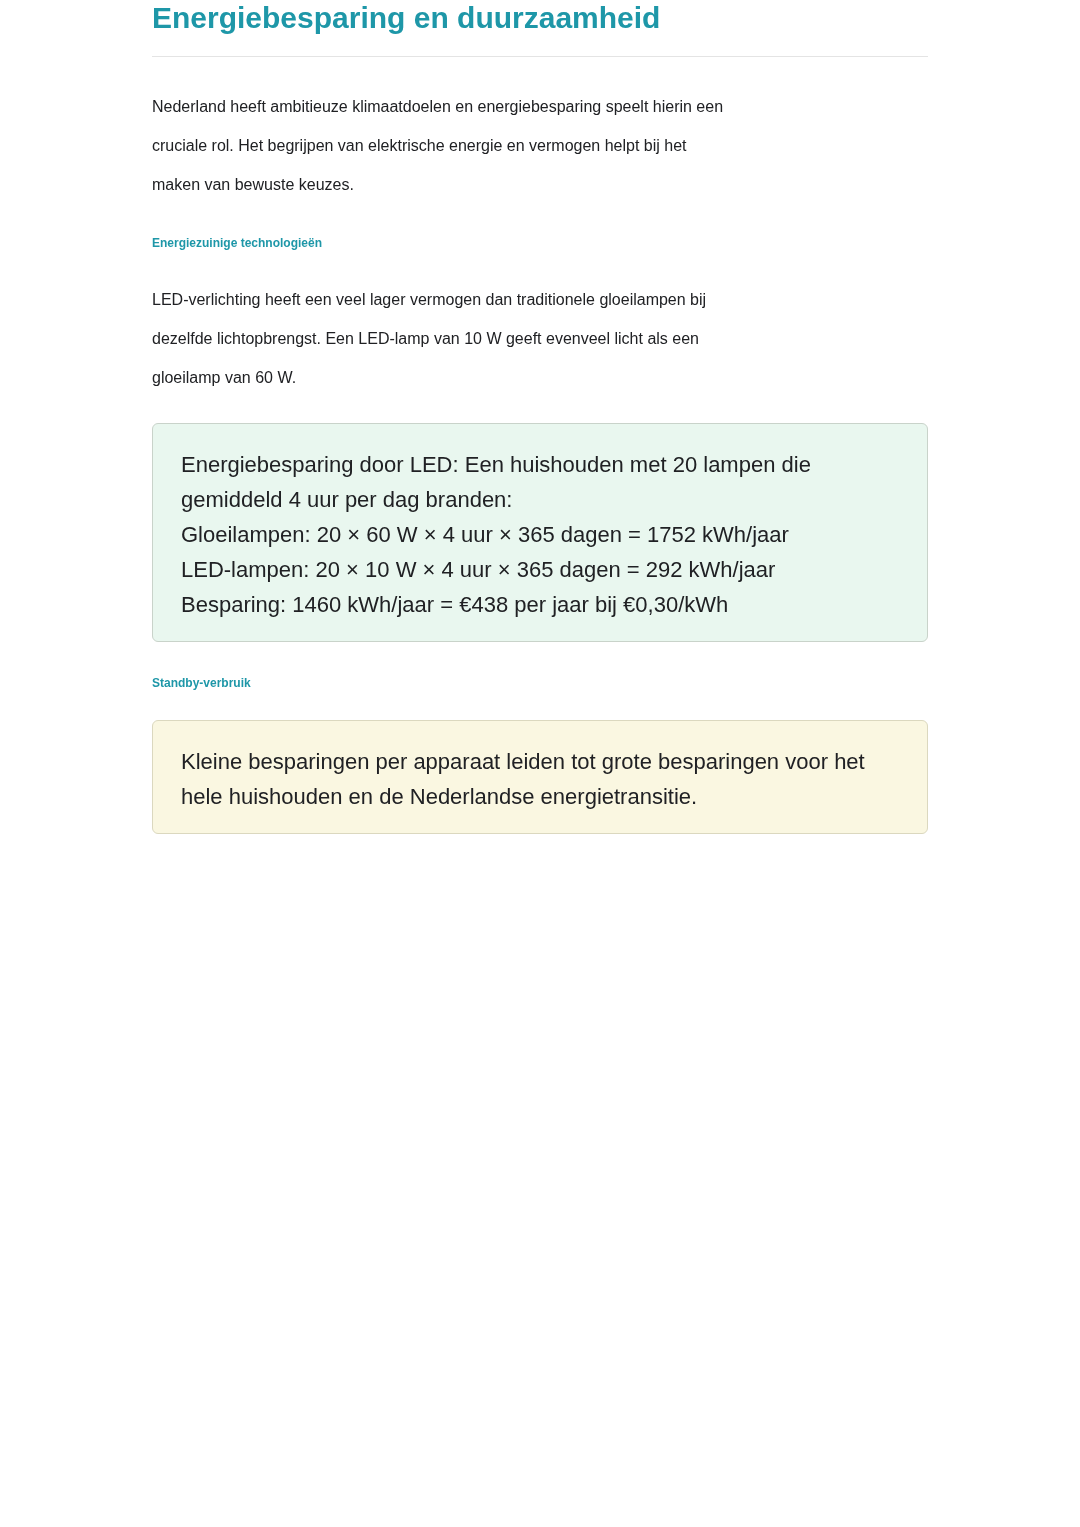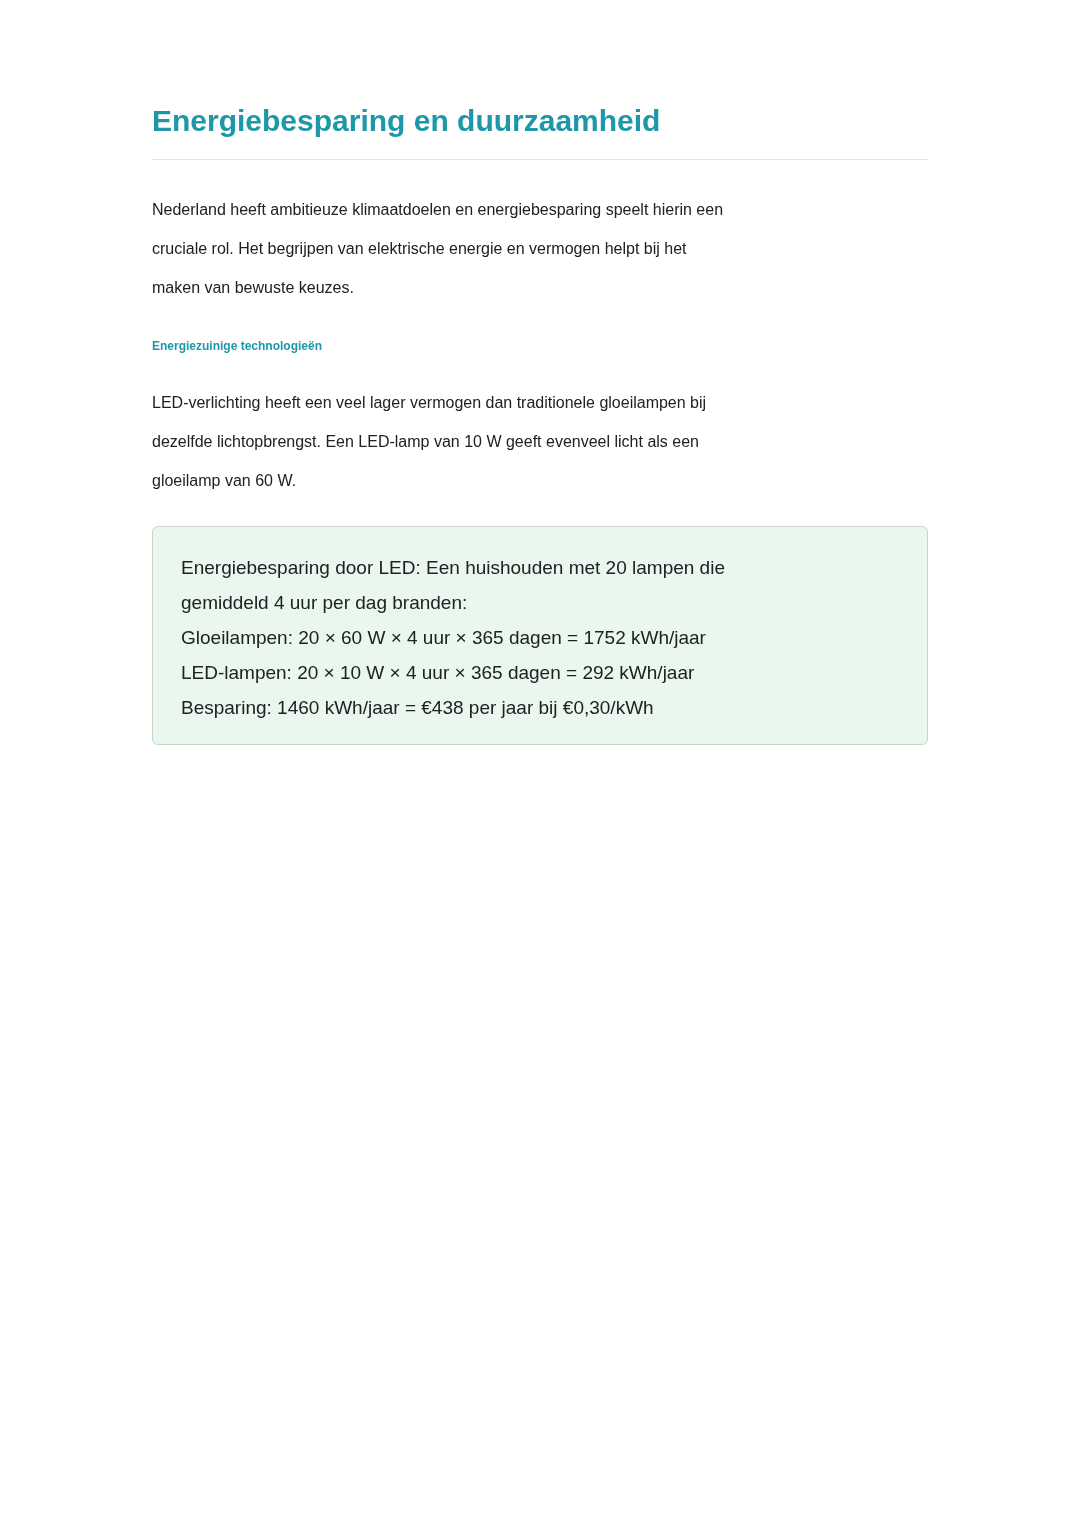--- a/index.html
+++ b/index.html
@@ -10,21 +10,20 @@
   body {
     width: 1080px;
     height: 1527px;
     font-family: "Liberation Sans", sans-serif;
     color: #202124;
     overflow: hidden;
   }
   .article {
     width: 776px;
     margin: 0 auto;
-    padding-top: 103px;
   }
   .page-title {
     font-size: 30px;
     line-height: 36px;
     font-weight: 700;
     color: var(--accent, #1e97a8);
     margin: 0 0 20px 0;
   }
   .title-divider {
     border: none;
@@ -41,21 +40,21 @@
   .section-heading {
     font-size: 12px;
     line-height: 26px;
     font-weight: 700;
     color: var(--accent, #1e97a8);
     margin: 6px 0 24px 0;
   }
   .callout {
     border-radius: 6px;
     padding: 23px 28px 19px 28px;
-    font-size: 19px;
+    font-size: 22px;
     line-height: 35px;
     white-space: pre-line;
     margin: 0 0 28px 0;
   }
   .callout.green {
     background: var(--green_bg, #e9f7ef);
     border: 1px solid var(--green_border, #c9d3ca);
   }
   .callout.yellow {
     background: var(--yellow_bg, #faf7e1);
@@ -80,18 +79,21 @@
   <p class="para">LED-verlichting heeft een veel lager vermogen dan traditionele gloeilampen bij
 dezelfde lichtopbrengst. Een LED-lamp van 10 W geeft evenveel licht als een
 gloeilamp van 60 W.</p>
 
   <div class="callout green">Energiebesparing door LED: Een huishouden met 20 lampen die
 gemiddeld 4 uur per dag branden:
 Gloeilampen: 20 × 60 W × 4 uur × 365 dagen = 1752 kWh/jaar
 LED-lampen: 20 × 10 W × 4 uur × 365 dagen = 292 kWh/jaar
 Besparing: 1460 kWh/jaar = €438 per jaar bij €0,30/kWh</div>
 
+  <h2 class="section-heading">Standby-verbruik</h2>
 
 
 
 
+  <div class="callout yellow">Kleine besparingen per apparaat leiden tot grote besparingen voor het
+hele huishouden en de Nederlandse energietransitie.</div>
 
 </div>
 
 </body></html>

